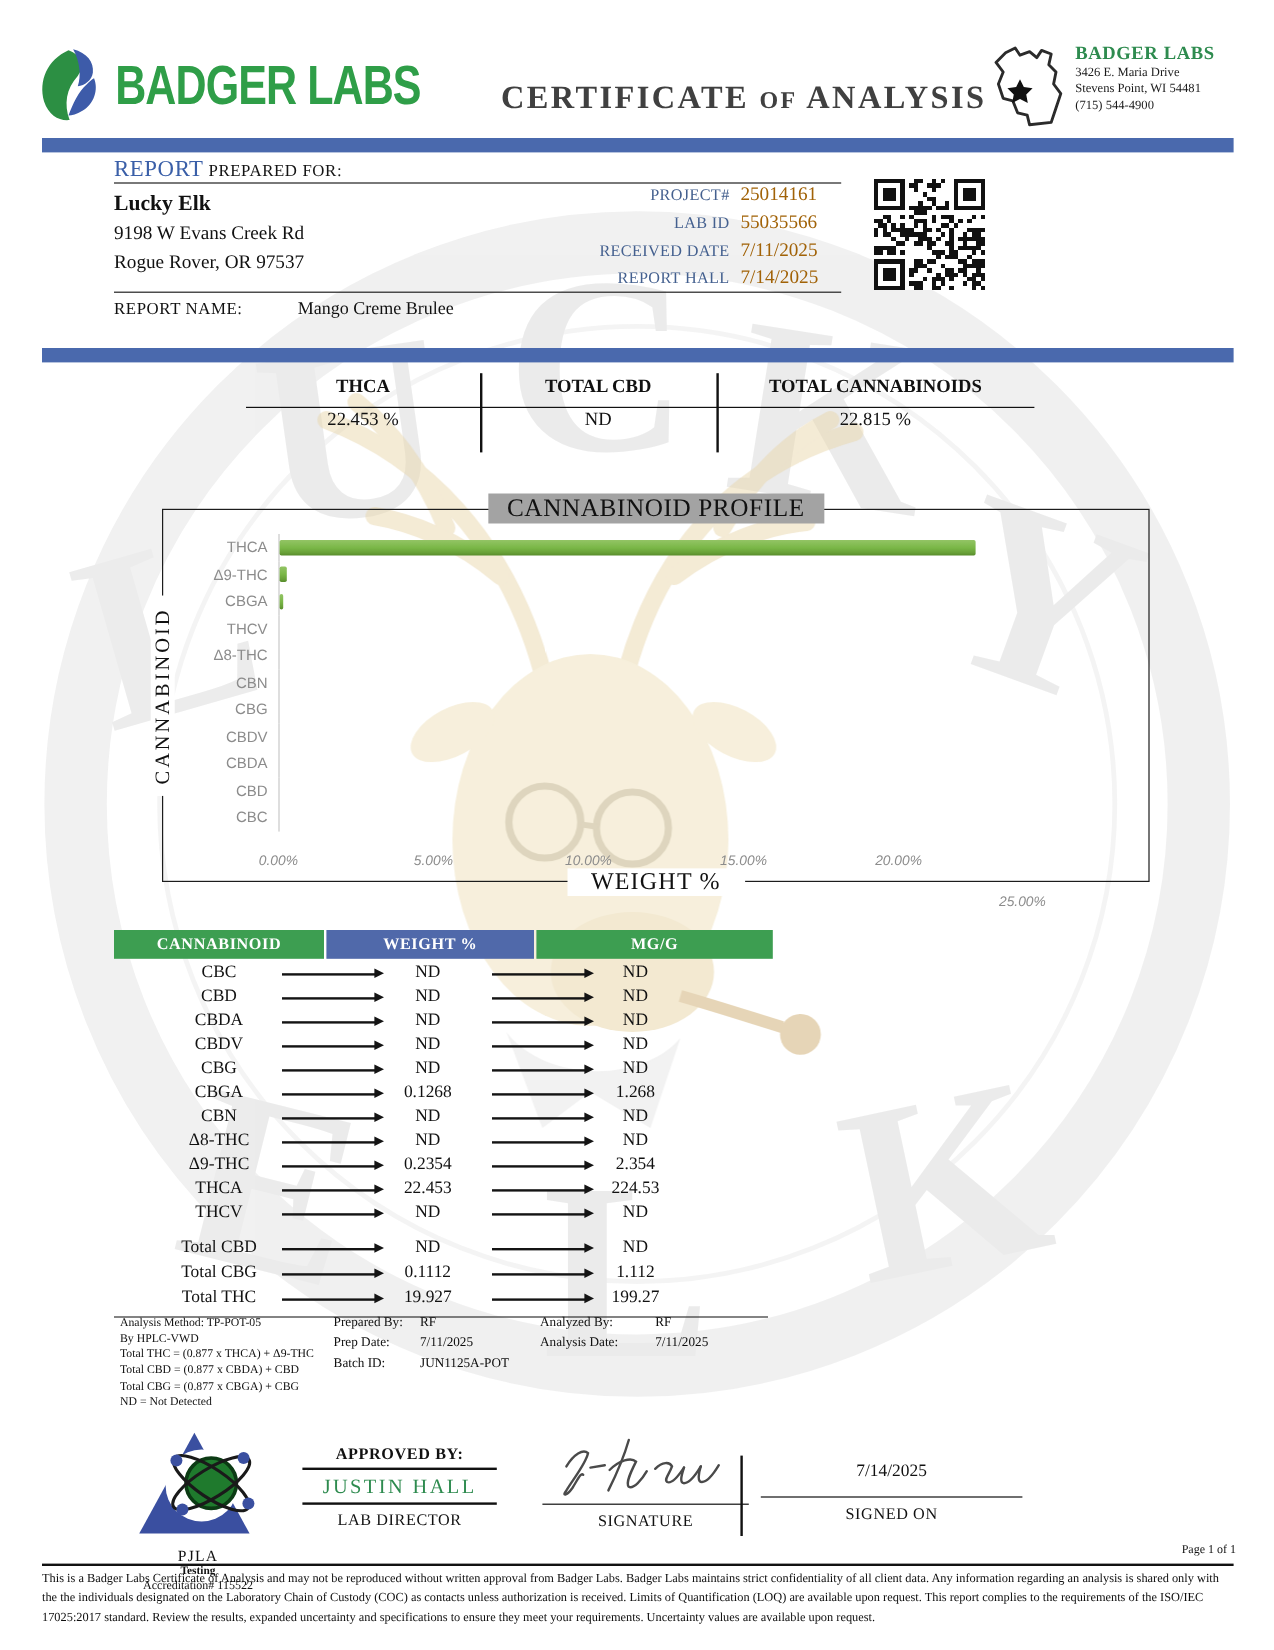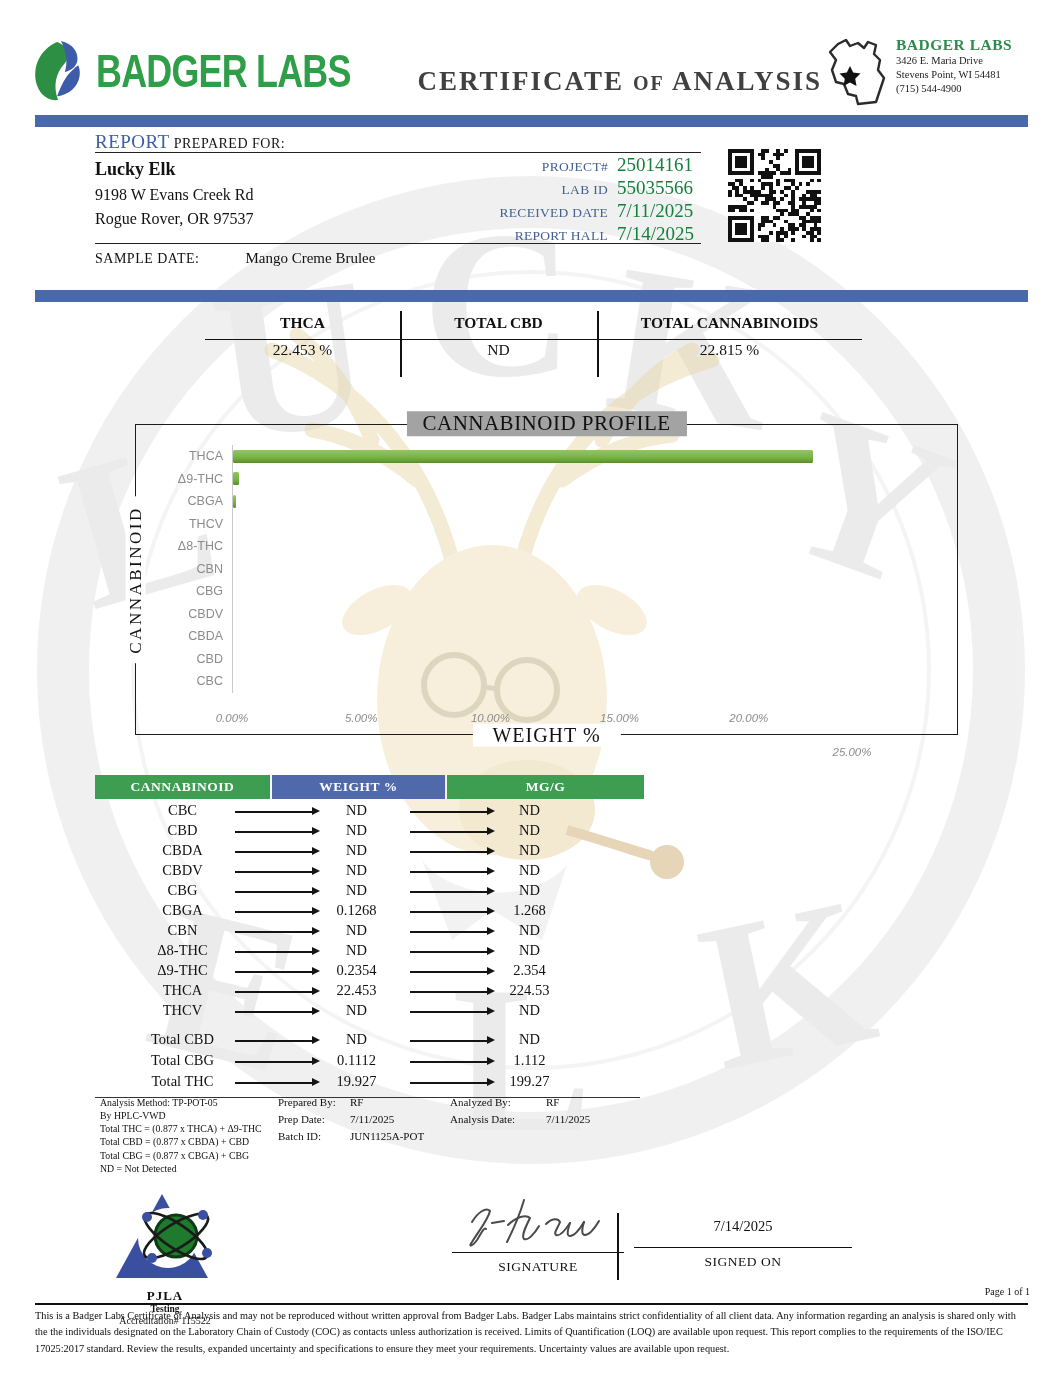--- a/index.html
+++ b/index.html
@@ -24,21 +24,21 @@
   .report-heading { left:95px; top:131px; }
   .report-heading .rep { color:#3a5fa8; font-size:19px; letter-spacing:.5px; }
   .report-heading .sub { color:#141414; font-size:14px; letter-spacing:.5px; }
   .rule { border-top:1.6px solid #222; }
   .client { left:95px; top:156px; line-height:1.5; }
   .client-name { font-weight:bold; font-size:18px; }
   .client-line { font-size:16px; }
   .fields { left:450px; top:154px; width:255px; }
   .field-row { display:flex; align-items:baseline; height:23px; }
   .field-label { width:158px; text-align:right; color:#44608f; font-size:13.5px; letter-spacing:.3px; }
-  .field-value { padding-left:9px; font-size:19px; color:#15803d; }
+  .field-value { padding-left:9px; font-size:16px; color:#a16207; }
   .sample-row { left:95px; top:250px; font-size:14px; letter-spacing:.5px; }
   .sample-row .val { margin-left:42px; font-size:15px; letter-spacing:0; }
 
   
   .summary { left:205px; top:311px; width:657px; height:66px; }
   .summary .cells { display:flex; text-align:center; }
   .s-label { font-weight:bold; font-size:15.5px; padding-top:3px; }
   .s-value { font-size:15.5px; padding-top:9px; }
   .c1 { width:195px; } .c2 { width:197px; } .c3 { width:265px; }
   .s-vline { position:absolute; top:0; bottom:0; width:1.5px; background:#111; }
@@ -81,21 +81,21 @@
   .notes { left:100px; top:1096px; display:flex; }
   .n-col1 { width:178px; font-size:9.8px; line-height:1.34; color:#101010; }
   .n-col2 { width:172px; font-size:11px; }
   .n-col3 { width:220px; font-size:11px; }
   .n-row { display:flex; margin-bottom:5px; }
   .n-lab2 { width:72px; } .n-lab3 { width:96px; }
   .n-val { color:#0d0d0d; }
 
   
   .pjla { left:95px; top:1186px; width:140px; text-align:center; }
-  .pjla-name { font-weight:bold; font-size:13px; letter-spacing:1px; }
+  .pjla-name { font-weight:normal; font-size:13px; letter-spacing:1px; }
   .pjla-sub { font-weight:bold; font-size:9.5px; }
   .pjla-acc { font-size:10px; margin-top:1px; white-space:nowrap; }
   .approve { left:252px; top:1204px; width:162px; text-align:center; }
   .approve .lab1 { font-weight:bold; font-size:13.5px; letter-spacing:.5px; padding-bottom:3px; border-bottom:2px solid #111; }
   .approve .name { color:#2e8b4f; font-size:17px; letter-spacing:2px; padding:4px 0 3px; border-bottom:2px solid #111; }
   .approve .role { font-size:13.5px; letter-spacing:.5px; padding-top:5px; }
   .sigblock { left:452px; top:1192px; width:172px; text-align:center; }
   .sigline { border-bottom:1.6px solid #111; }
   .siglab { font-size:13.5px; letter-spacing:.5px; padding-top:6px; }
   .fvline { left:617px; top:1213px; height:67px; width:1.6px; background:#111; }
@@ -420,21 +420,21 @@
         <rect x="6" y="12" width="1" height="1" fill="#111"></rect>
         <rect x="14" y="6" width="1" height="1" fill="#111"></rect>
         <rect x="6" y="14" width="1" height="1" fill="#111"></rect>
         <rect x="16" y="6" width="1" height="1" fill="#111"></rect>
         <rect x="6" y="16" width="1" height="1" fill="#111"></rect>
       </svg>
   </div>
 
   <div class="layer rule" style="left:95px; width:606px; top:243px;"></div>
   <div class="layer sample-row">
-    <span>SAMPLE DATE:</span>
+    <span>REPORT NAME:</span>
     <span class="val">Mango Creme Brulee</span>
   </div>
 
   <div class="layer hbar" style="top:290px;"></div>
 
   <div class="layer summary">
     <div class="cells">
       <div class="c1 s-label">THCA</div>
       <div class="c2 s-label">TOTAL CBD</div>
       <div class="c3 s-label">TOTAL CANNABINOIDS</div>
@@ -676,20 +676,25 @@
       <circle cx="43" cy="31" r="5" fill="#3a4fa0"></circle>
       <circle cx="103" cy="67" r="5" fill="#3a4fa0"></circle>
       <circle cx="48" cy="72" r="5" fill="#3a4fa0"></circle>
       <circle cx="99" cy="29" r="5" fill="#3a4fa0"></circle>
     </svg>
     <div class="pjla-name">PJLA</div>
     <div class="pjla-sub">Testing</div>
     <div class="pjla-acc">Accreditation# 115522</div>
   </div>
 
+  <div class="layer approve">
+    <div class="lab1">APPROVED BY:</div>
+    <div class="name">JUSTIN HALL</div>
+    <div class="role">LAB DIRECTOR</div>
+  </div>
 
   <div class="layer sigblock">
     <svg width="160" height="56" viewBox="0 0 160 56">
       <g fill="none" stroke="#4a4a4a" stroke-width="2" stroke-linecap="round">
         <path d="M14,30 C20,20 28,15 32,19 C30,28 20,40 14,50 C10,55 14,55 19,48 C24,40 26,35 28,37"></path>
         <path d="M34,31 L46,29"></path>
         <path d="M66,8 C62,22 54,40 49,50"></path>
         <path d="M50,33 C58,25 68,22 72,26 C68,34 63,44 66,47 C70,49 77,41 81,34"></path>
         <path d="M88,32 C94,26 100,26 102,30 C100,36 95,41 98,43 C102,45 108,37 112,31"></path>
         <path d="M112,31 C110,37 108,44 112,44 C117,44 123,35 126,30"></path>

